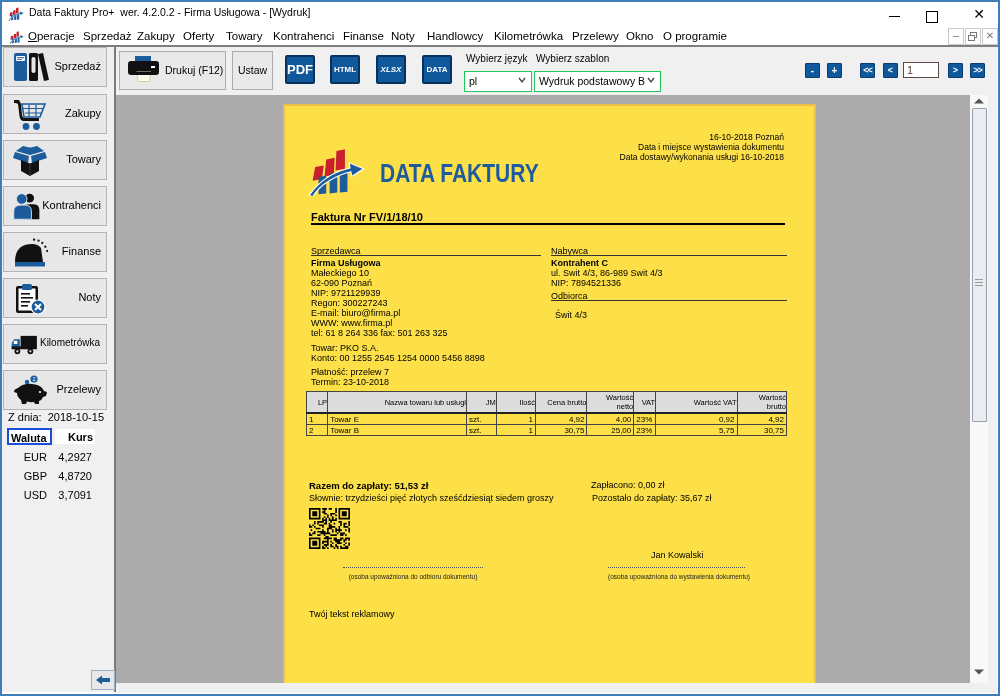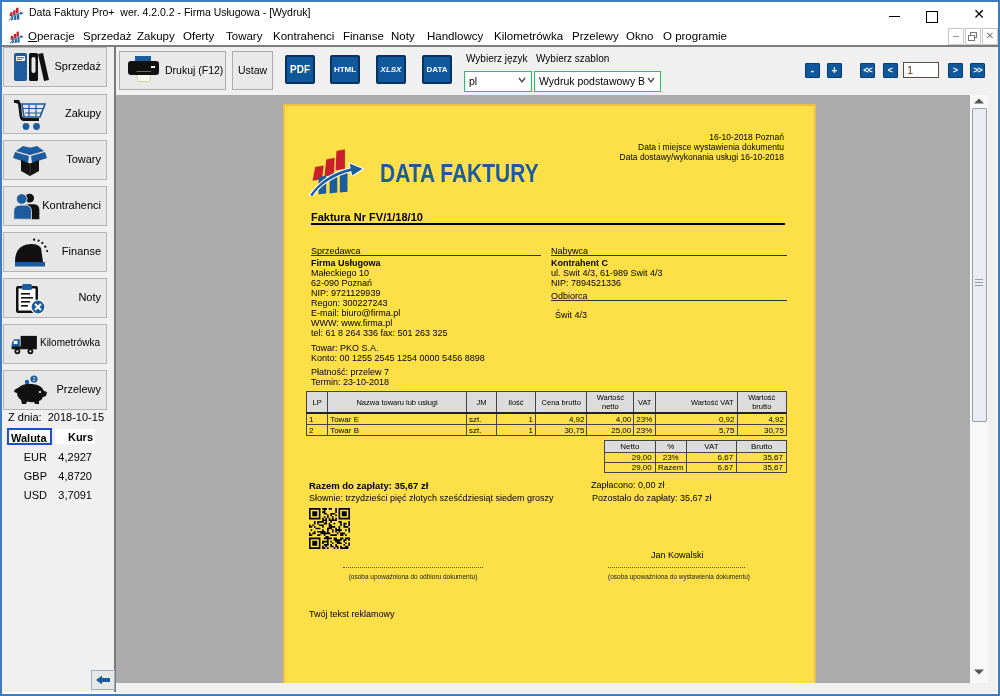--- a/index.html
+++ b/index.html
@@ -25,21 +25,21 @@
 .dropdown{position:absolute;top:71px;height:16px;background:#fff;border:1px solid #22c55e;font-size:10.5px;color:#000;padding:2.5px 0 0 4px;white-space:nowrap;overflow:hidden;box-sizing:content-box;}
 .chev{position:absolute;right:5px;top:4px;width:8px;height:8px;}
 #preview{left:116px;top:95px;width:854px;height:588px;background:#ababab;}
 #vscroll{left:970px;top:95px;width:18px;height:588px;background:#f8f8f8;}
 #rightstrip{left:988px;top:95px;width:9px;height:588px;background:#f0f0f0;}
 #bottomstrip{left:116px;top:683px;width:881px;height:10px;background:#f0f0f0;}
 #page{left:283px;top:104px;width:529px;height:577px;background:#fde047;border:2px solid #edbf45;border-bottom:none;}
 #page .t{position:absolute;font-size:9px;color:#000;white-space:nowrap;}
 #page .b{font-weight:bold;}
 table{border-collapse:collapse;}
-td.hc{border:1px solid #444;border-bottom:2px solid #222;text-align:center;padding:1px 0;height:16px;}
+td.hc{border:1px solid #444;border-bottom:2px solid #222;text-align:right;padding:1px 0;height:16px;}
 td.dc{border:1px solid #444;text-align:left;padding:0 2px;height:10px;}
 td.dc2{border:1px solid #444;text-align:left;padding:0 2px;height:10px;}
 td.dr{border:1px solid #444;text-align:right;padding:0 2px;height:10px;}
 td.sh{border:1px solid #444;text-align:center;padding:1px 0;height:8px;}
 td.sr{border:1px solid #444;text-align:right;padding:0 3px;height:9px;}
 td.sm{border:1px solid #444;text-align:center;padding:0 1px;height:9px;}
 </style>
 </head>
 <body>
 
@@ -193,21 +193,21 @@
     <svg style="position:absolute;left:7px;top:3px;" width="34" height="32" viewBox="0 0 34 32">
       <rect x="8" y="1" width="16" height="5" fill="#1c5c9c"></rect>
       <rect x="1" y="6" width="31" height="14" rx="3" fill="#111"></rect>
       <rect x="24" y="11" width="4" height="2" fill="#fff"></rect>
       <path d="M9.5 17 L24 17 L22.5 26.5 L11 26.5 Z" fill="#fcfcef" stroke="#cdd49a" stroke-width="1"></path>
       <rect x="8" y="17" width="17" height="3" fill="#111"></rect>
     </svg>
     <span style="position:absolute;left:45px;top:12px;">Drukuj (F12)</span>
   </div>
 <div class="toolbtn" style="left:232px;top:51px;width:39px;height:37px;line-height:37px;">Ustaw</div>
-<div class="bluebtn" style="left:285px;top:55px;width:26px;height:25px;font-size:10px;line-height:25px;">PDF</div>
+<div class="bluebtn" style="left:285px;top:55px;width:26px;height:25px;font-size:13px;line-height:25px;">PDF</div>
 <div class="bluebtn" style="left:330px;top:55px;width:26px;height:25px;font-size:8px;line-height:25px;">HTML</div>
 <div class="bluebtn" style="left:376px;top:55px;width:26px;height:25px;font-size:8px;line-height:25px;font-style:italic;">XLSX</div>
 <div class="bluebtn" style="left:422px;top:55px;width:26px;height:25px;font-size:8px;line-height:25px;">DATA</div>
 <div class="tlabel" style="left:466px;">Wybierz język</div>
 <div class="tlabel" style="left:536px;">Wybierz szablon</div>
 <div class="dropdown" style="left:464px;width:62px;">pl<svg class="chev" viewBox="0 0 8 8">
       <path d="M1 2 L4 6 L7 2" fill="none" stroke="#444" stroke-width="1.3"></path>
     </svg></div>
 <div class="dropdown" style="left:534px;width:121px;">Wydruk podstawowy B<svg class="chev" viewBox="0 0 8 8">
       <path d="M1 2 L4 6 L7 2" fill="none" stroke="#444" stroke-width="1.3"></path>
@@ -252,21 +252,21 @@
 <div class="t" style="left:26px;top:202px;">E-mail: biuro@firma.pl</div>
 <div class="t" style="left:26px;top:212px;">WWW: www.firma.pl</div>
 <div class="t" style="left:26px;top:222px;">tel: 61 8 264 336 fax: 501 263 325</div>
 <div class="t" style="left:26px;top:237px;">Towar: PKO S.A.</div>
 <div class="t" style="left:26px;top:247px;">Konto: 00 1255 2545 1254 0000 5456 8898</div>
 <div class="t" style="left:26px;top:261px;">Płatność: przelew 7</div>
 <div class="t" style="left:26px;top:271px;">Termin: 23-10-2018</div>
 <div class="t" style="left:266px;top:140px;">Nabywca</div>
 <div class="abs" style="left:266px;top:149px;width:236px;height:1px;background:#333;"></div>
 <div class="t b" style="left:266px;top:152px;">Kontrahent C</div>
-<div class="t" style="left:266px;top:162px;">ul. Swit 4/3, 61-989 Swit 4/3</div>
+<div class="t" style="left:266px;top:162px;">ul. Swit 4/3, 86-989 Swit 4/3</div>
 <div class="t" style="left:266px;top:172px;">NIP: 7894521336</div>
 <div class="t" style="left:266px;top:185px;">Odbiorca</div>
 <div class="abs" style="left:266px;top:194px;width:236px;height:1px;background:#333;"></div>
 <div class="t" style="left:270px;top:204px;">Świt 4/3</div>
 <table style="position:absolute;left:21px;top:285px;width:481px;font-family:'Liberation Sans',sans-serif;" cellspacing="0">
 <tbody>
         <tr style="background:#dcdcdc;font-size:7.5px;">
           <td class="hc" style="width:22px;">LP</td>
           <td class="hc" style="width:157px;">Nazwa towaru lub usługi</td>
           <td class="hc" style="width:31px;">JM</td>
@@ -294,43 +294,21 @@
           <td class="dc">szt.</td>
           <td class="dr">1</td>
           <td class="dr">30,75</td>
           <td class="dr">25,00</td>
           <td class="dc2">23%</td>
           <td class="dr">5,75</td>
           <td class="dr">30,75</td>
         </tr>
 </tbody>
     </table>
-<table style="position:absolute;left:319px;top:334px;width:183px;font-family:'Liberation Sans',sans-serif;" cellspacing="0">
-<tbody>
-        <tr style="background:#dcdcdc;font-size:8px;">
-          <td class="sh" style="width:51px;">Netto</td>
-          <td class="sh" style="width:30px;">%</td>
-          <td class="sh" style="width:51px;">VAT</td>
-          <td class="sh" style="width:50px;">Brutto</td>
-        </tr>
-<tr style="font-size:8px;">
-          <td class="sr">29,00</td>
-          <td class="sm">23%</td>
-          <td class="sr">6,67</td>
-          <td class="sr">35,67</td>
-        </tr>
-<tr style="font-size:8px;">
-          <td class="sr">29,00</td>
-          <td class="sm">Razem</td>
-          <td class="sr">6,67</td>
-          <td class="sr">35,67</td>
-        </tr>
-</tbody>
-    </table>
-<div class="t b" style="left:24px;top:374px;font-size:9.5px;">Razem do zapłaty: 35,67 zł</div>
+<div class="t b" style="left:24px;top:374px;font-size:9.5px;">Razem do zapłaty: 51,53 zł</div>
 <div class="t" style="left:24px;top:387px;">Słownie: trzydzieści pięć złotych sześćdziesiąt siedem groszy</div>
 <svg style="position:absolute;left:24px;top:402px;" width="41" height="41" viewBox="0 0 25 25">
       <path fill="#000" d="M0 0h7v1h-7zM8 0h3v1h-3zM12 0h2v1h-2zM16 0h1v1h-1zM18 0h7v1h-7zM0 1h1v1h-1zM6 1h1v1h-1zM9 1h1v1h-1zM16 1h1v1h-1zM18 1h1v1h-1zM24 1h1v1h-1zM0 2h1v1h-1zM2 2h3v1h-3zM6 2h1v1h-1zM8 2h2v1h-2zM16 2h1v1h-1zM18 2h1v1h-1zM20 2h3v1h-3zM24 2h1v1h-1zM0 3h1v1h-1zM2 3h3v1h-3zM6 3h1v1h-1zM9 3h2v1h-2zM13 3h3v1h-3zM18 3h1v1h-1zM20 3h3v1h-3zM24 3h1v1h-1zM0 4h1v1h-1zM2 4h3v1h-3zM6 4h1v1h-1zM11 4h1v1h-1zM13 4h1v1h-1zM16 4h1v1h-1zM18 4h1v1h-1zM20 4h3v1h-3zM24 4h1v1h-1zM0 5h1v1h-1zM6 5h1v1h-1zM9 5h1v1h-1zM11 5h1v1h-1zM14 5h1v1h-1zM18 5h1v1h-1zM24 5h1v1h-1zM0 6h7v1h-7zM8 6h1v1h-1zM10 6h1v1h-1zM12 6h1v1h-1zM14 6h1v1h-1zM16 6h1v1h-1zM18 6h7v1h-7zM8 7h3v1h-3zM12 7h5v1h-5zM3 8h1v1h-1zM5 8h4v1h-4zM10 8h1v1h-1zM13 8h1v1h-1zM18 8h2v1h-2zM24 8h1v1h-1zM3 9h1v1h-1zM5 9h1v1h-1zM9 9h2v1h-2zM12 9h1v1h-1zM15 9h1v1h-1zM19 9h1v1h-1zM21 9h2v1h-2zM24 9h1v1h-1zM0 10h1v1h-1zM2 10h1v1h-1zM6 10h3v1h-3zM12 10h2v1h-2zM19 10h1v1h-1zM21 10h1v1h-1zM24 10h1v1h-1zM0 11h2v1h-2zM3 11h1v1h-1zM8 11h1v1h-1zM12 11h4v1h-4zM18 11h1v1h-1zM21 11h3v1h-3zM4 12h3v1h-3zM11 12h3v1h-3zM16 12h1v1h-1zM18 12h1v1h-1zM24 12h1v1h-1zM1 13h1v1h-1zM8 13h1v1h-1zM11 13h1v1h-1zM14 13h1v1h-1zM16 13h4v1h-4zM22 13h1v1h-1zM24 13h1v1h-1zM3 14h1v1h-1zM5 14h5v1h-5zM11 14h1v1h-1zM14 14h1v1h-1zM16 14h1v1h-1zM18 14h1v1h-1zM24 14h1v1h-1zM0 15h1v1h-1zM2 15h2v1h-2zM7 15h6v1h-6zM17 15h1v1h-1zM19 15h3v1h-3zM0 16h2v1h-2zM5 16h2v1h-2zM9 16h1v1h-1zM13 16h4v1h-4zM19 16h2v1h-2zM22 16h1v1h-1zM10 17h2v1h-2zM0 18h7v1h-7zM9 18h5v1h-5zM15 18h2v1h-2zM19 18h2v1h-2zM22 18h3v1h-3zM0 19h1v1h-1zM6 19h1v1h-1zM11 19h1v1h-1zM15 19h5v1h-5zM21 19h2v1h-2zM24 19h1v1h-1zM0 20h1v1h-1zM2 20h3v1h-3zM6 20h1v1h-1zM8 20h4v1h-4zM13 20h1v1h-1zM16 20h3v1h-3zM21 20h1v1h-1zM0 21h1v1h-1zM2 21h3v1h-3zM6 21h1v1h-1zM8 21h1v1h-1zM11 21h1v1h-1zM14 21h1v1h-1zM17 21h3v1h-3zM22 21h1v1h-1zM24 21h1v1h-1zM0 22h1v1h-1zM2 22h3v1h-3zM6 22h1v1h-1zM9 22h3v1h-3zM13 22h1v1h-1zM16 22h1v1h-1zM21 22h1v1h-1zM24 22h1v1h-1zM0 23h1v1h-1zM6 23h1v1h-1zM8 23h1v1h-1zM10 23h1v1h-1zM13 23h2v1h-2zM16 23h2v1h-2zM19 23h1v1h-1zM22 23h2v1h-2zM0 24h7v1h-7zM8 24h2v1h-2zM11 24h1v1h-1zM15 24h1v1h-1zM17 24h1v1h-1zM19 24h5v1h-5z"></path>
     </svg>
 <div class="t" style="left:306px;top:374px;">Zapłacono: 0,00 zł</div>
 <div class="t" style="left:307px;top:387px;">Pozostało do zapłaty: 35,67 zł</div>
 <div class="t" style="left:366px;top:444px;font-size:9px;">Jan Kowalski</div>
 <div class="abs" style="left:58px;top:461px;width:140px;border-bottom:1px dotted #555;"></div>
 <div class="abs" style="left:323px;top:461px;width:137px;border-bottom:1px dotted #555;"></div>
 <div class="t" style="left:58px;top:467px;width:140px;text-align:center;font-size:6.5px;color:#222;">(osoba upoważniona do odbioru dokumentu)</div>

